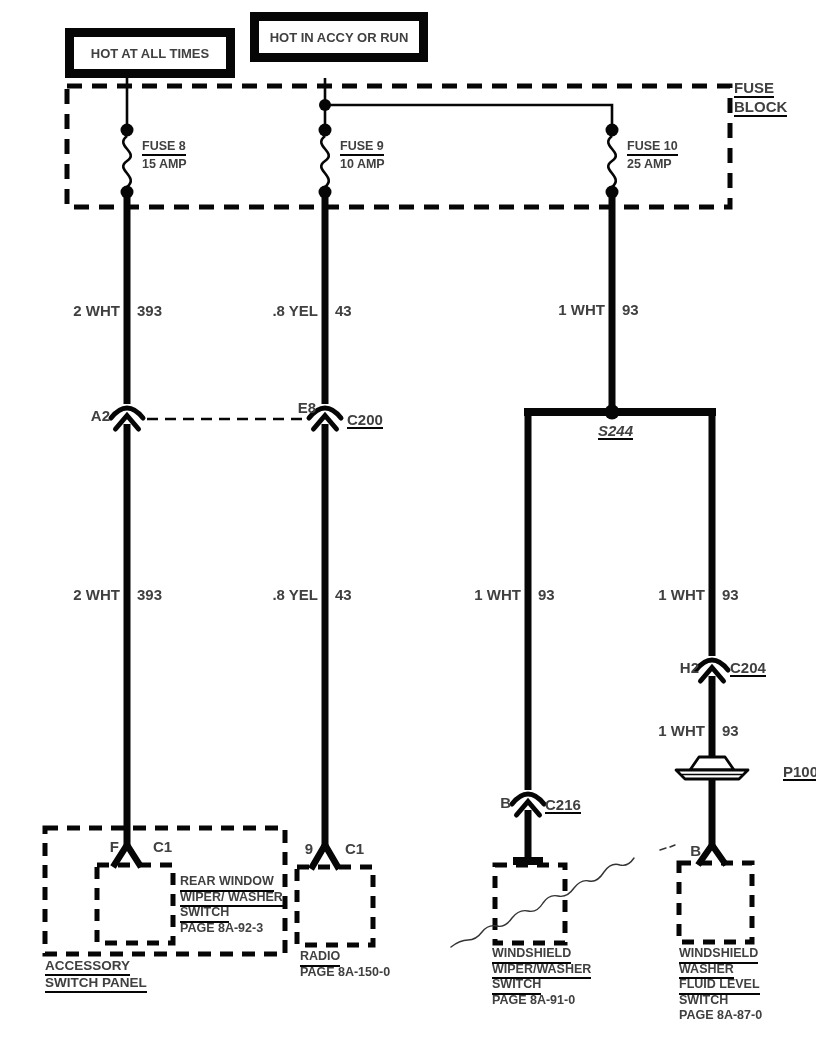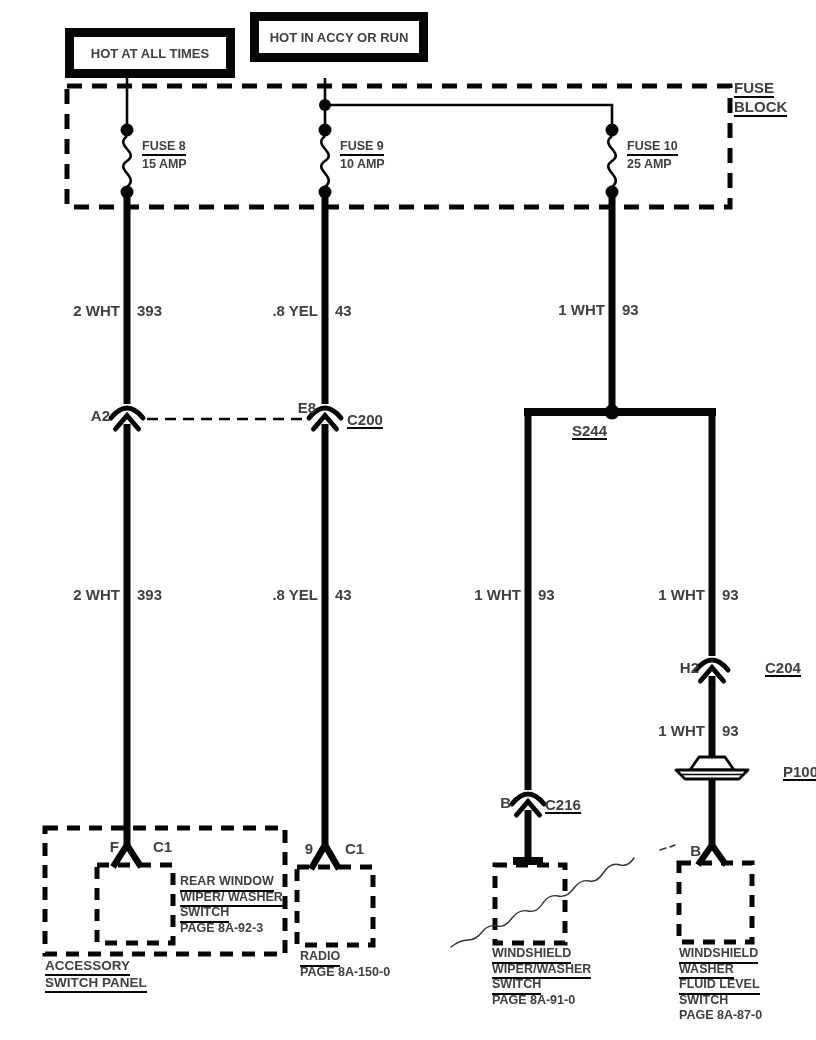--- a/index.html
+++ b/index.html
@@ -159,23 +159,23 @@
   <div class="lbl" style="left:538px;top:588px;">93</div>
   <div class="lbl ra" style="left:625px;top:588px;width:80px;">1 WHT</div>
   <div class="lbl" style="left:722px;top:588px;">93</div>
 
   <div class="lbl ra" style="left:625px;top:724px;width:80px;">1 WHT</div>
   <div class="lbl" style="left:722px;top:724px;">93</div>
 
   <div class="lbl ra" style="left:60px;top:409px;width:50px;">A2</div>
   <div class="lbl ra" style="left:276px;top:401px;width:40px;">E8</div>
   <div class="lbl" style="left:347px;top:413px;"><span class="u">C200</span></div>
-  <div class="lbl" style="left:572px;top:424px;"><span class="u">S244</span></div>
+  <div class="lbl" style="left:598px;top:424px;font-style:italic;"><span class="u">S244</span></div>
   <div class="lbl ra" style="left:659px;top:661px;width:40px;">H2</div>
-  <div class="lbl" style="left:765px;top:661px;"><span class="u">C204</span></div>
+  <div class="lbl" style="left:730px;top:661px;"><span class="u">C204</span></div>
   <div class="lbl" style="left:756px;top:765px;margin-left:27px;"><span class="u">P100</span></div>
   <div class="lbl ra" style="left:471px;top:796px;width:40px;">B</div>
   <div class="lbl" style="left:545px;top:798px;"><span class="u">C216</span></div>
 
   <div class="lbl ra" style="left:89px;top:840px;width:30px;">F</div>
   <div class="lbl" style="left:153px;top:840px;">C1</div>
   <div class="lbl ra" style="left:283px;top:842px;width:30px;">9</div>
   <div class="lbl" style="left:345px;top:842px;">C1</div>
   <div class="lbl ra" style="left:671px;top:844px;width:30px;">B</div>
 

